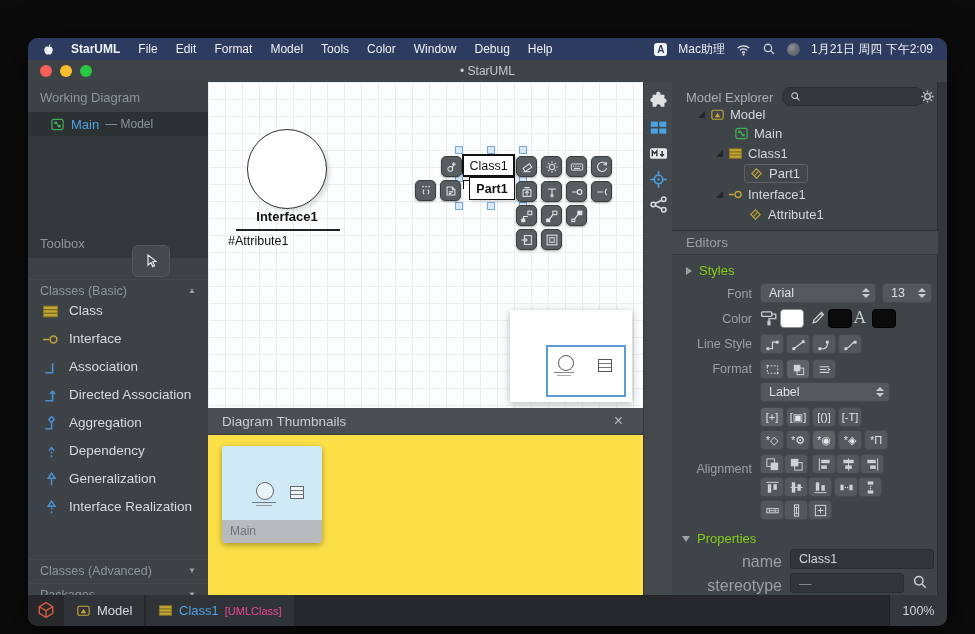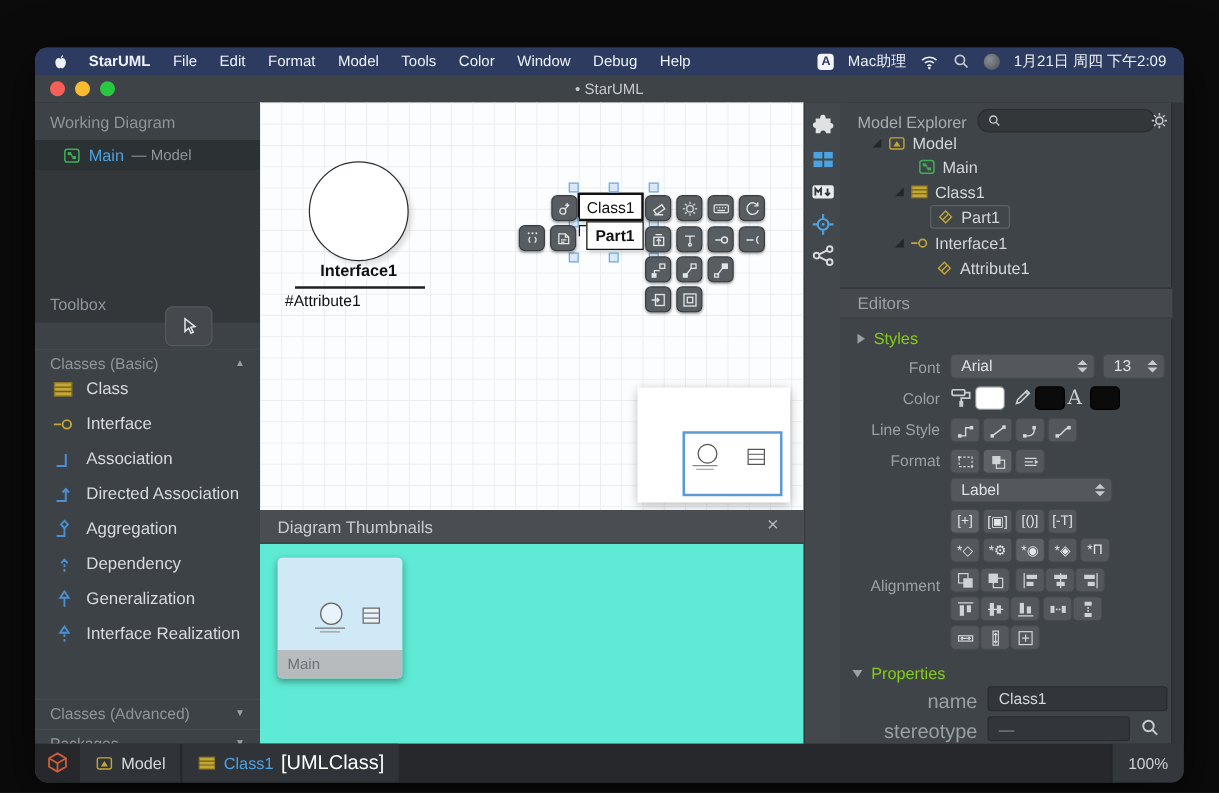--- a/index.html
+++ b/index.html
@@ -67,21 +67,21 @@
   .minimap{position:absolute;left:302px;top:228px;width:122px;height:92px;background:#fff;
     box-shadow:0 2px 8px rgba(0,0,0,.28);}
   .mmview{position:absolute;left:36px;top:35px;width:80px;height:52px;border:2px solid #5b9bd5;box-sizing:border-box;}
   .mmcirc{position:absolute;left:10px;top:8px;width:14px;height:14px;border:1px solid #555;border-radius:50%;}
   .mml1{position:absolute;left:6px;top:25px;width:20px;height:1px;background:#888;}
   .mml2{position:absolute;left:9px;top:28px;width:14px;height:1px;background:#aaa;}
   .mmbox{position:absolute;left:50px;top:12px;width:12px;height:11px;border:1px solid #555;}
   .mmbox i{display:block;height:3px;border-bottom:1px solid #777;}
 
   
-  .thumbs{position:absolute;left:180px;top:370px;width:435px;bottom:31px;background:#5eead4;}
+  .thumbs{position:absolute;left:180px;top:370px;width:435px;bottom:31px;background:#fde047;}
   .thhead{position:absolute;top:0;left:0;right:0;height:26px;background:#4a4e52;display:flex;
     align-items:center;padding:0 14px;color:#c9cdd0;font-size:13.5px;border-bottom:1px solid #37393c;}
   .thclose{margin-left:auto;color:#b5b9bc;font-size:16px;line-height:16px;cursor:pointer;background:none;border:none;}
   .card{position:absolute;left:14px;top:38px;width:100px;height:97px;border-radius:4px;overflow:hidden;
     box-shadow:0 2px 6px rgba(0,0,0,.35);}
   .cardpic{position:relative;height:74px;background:#cfe9f6;}
   .cpc{position:absolute;left:34px;top:36px;width:16px;height:16px;border:1px solid #666;border-radius:50%;background:#e9f4fa;}
   .cpl1{position:absolute;left:30px;top:56px;width:24px;height:1px;background:#777;}
   .cpl2{position:absolute;left:34px;top:59px;width:16px;height:1px;background:#999;}
   .cpb{position:absolute;left:68px;top:40px;width:12px;height:11px;border:1px solid #666;background:#e9f4fa;}
@@ -129,21 +129,21 @@
   input.pinput{line-height:normal;}
   .arrR{width:0;height:0;border-top:4px solid transparent;border-bottom:4px solid transparent;border-left:6px solid #9aa0a5;}
   .arrD{width:0;height:0;border-left:4px solid transparent;border-right:4px solid transparent;border-top:6px solid #9aa0a5;}
 
   
   .statusbar{position:absolute;left:0;right:0;bottom:0;height:31px;background:#26282b;}
   .sbseg{position:absolute;top:0;bottom:0;background:#303438;display:flex;align-items:center;gap:6px;
     padding:0 12px;font-size:13px;color:#d7dadd;}
   .sbseg svg{width:15px;height:15px;}
   .sbblue{color:#4ea1e0;}
-  .sbgray{color:#ffffff;font-size:16px;}
+  .sbgray{color:#ec4899;font-size:11px;}
   .cube{position:absolute;left:9px;top:6px;}
   .chk{position:absolute;left:862px;top:7px;}
   .zoomseg{position:absolute;right:0;top:0;bottom:0;width:57px;background:#34383c;border-left:1px solid #1f2124;
     display:flex;align-items:center;justify-content:center;color:#ced2d5;font-size:12.5px;}
 
   
   .g::before{color:#e2e4e6;font-size:11px;}
   .g-b1::before{content:"[+]";}
   .g-b2::before{content:"[▣]";}
   .g-b3::before{content:"[()]";}

